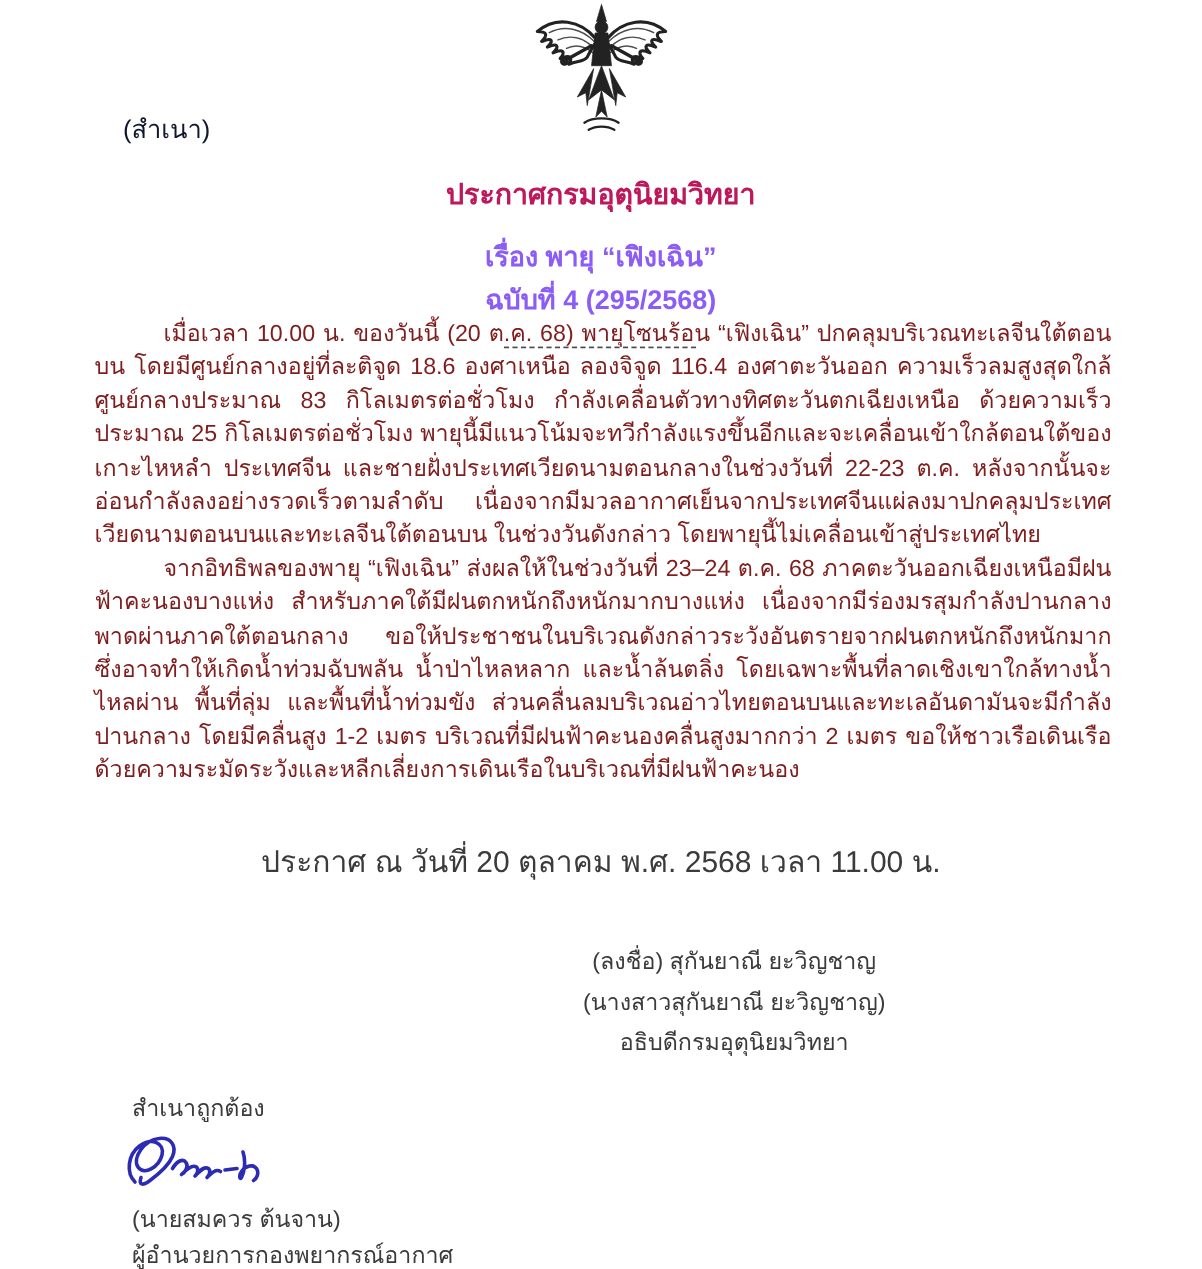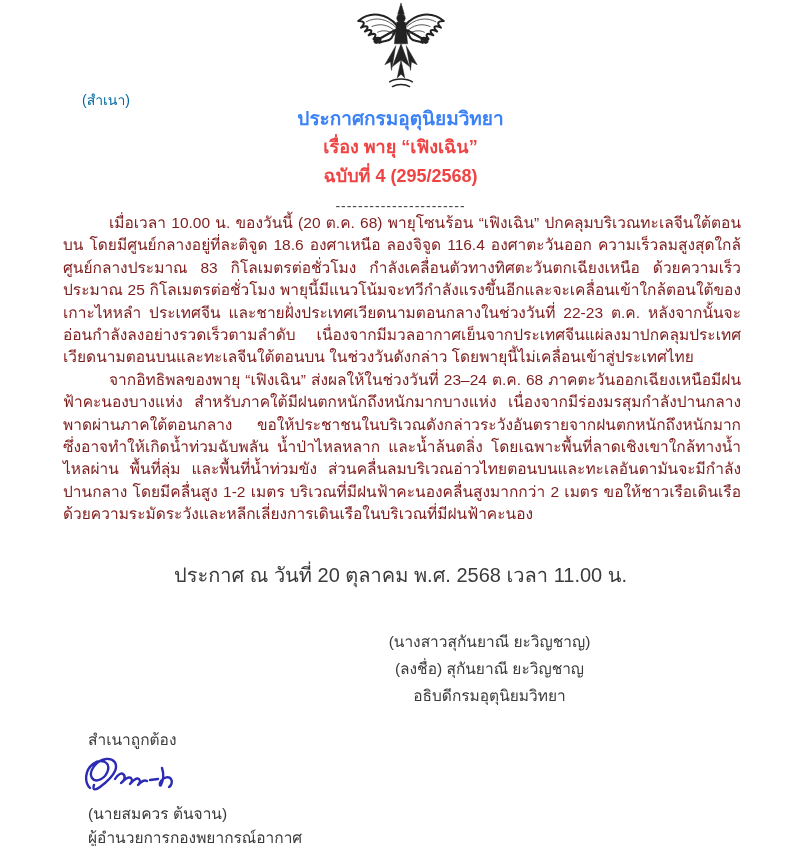--- a/index.html
+++ b/index.html
@@ -15,50 +15,50 @@
     position: relative;
     width: 801px;
     height: 846px;
     margin: 0 auto;
     background: #ffffff;
     overflow: hidden;
   }
   .copy-label {
     position: absolute;
     left: 82px;
-    top: 89px;
-    font-size: 14px;
-    color: #0369a1;
+    top: 72px;
+    font-size: 17px;
+    color: #0f172a;
   }
   .emblem-wrap {
     position: absolute;
     left: 0;
     top: 2px;
     width: 100%;
     text-align: center;
   }
   .emblem-wrap svg { display: inline-block; }
   .header-block {
     position: absolute;
     left: 0;
     top: 104px;
     width: 100%;
     text-align: center;
   }
   .doc-title {
     font-size: 19px;
     font-weight: bold;
-    color: #3b82f6;
+    color: #be185d;
     line-height: 29px;
-    margin: 0;
+    margin: 12px;
   }
   .doc-subject, .doc-issue {
     font-size: 18px;
     font-weight: bold;
-    color: #ef4444;
+    color: #8b5cf6;
     line-height: 29px;
   }
   .separator {
     font-size: 14px;
     letter-spacing: 1px;
     color: #4a4a4a;
     margin-top: 8px;
     line-height: 14px;
   }
   .body-block {
@@ -166,22 +166,22 @@
     <p class="para">เมื่อเวลา 10.00 น. ของวันนี้ (20 ต.ค. 68) พายุโซนร้อน “เฟิงเฉิน” ปกคลุมบริเวณทะเลจีนใต้ตอนบน โดยมีศูนย์กลางอยู่ที่ละติจูด 18.6 องศาเหนือ ลองจิจูด 116.4 องศาตะวันออก ความเร็วลมสูงสุดใกล้ศูนย์กลางประมาณ 83 กิโลเมตรต่อชั่วโมง กำลังเคลื่อนตัวทางทิศตะวันตกเฉียงเหนือ ด้วยความเร็วประมาณ 25 กิโลเมตรต่อชั่วโมง พายุนี้มีแนวโน้มจะทวีกำลังแรงขึ้นอีกและจะเคลื่อนเข้าใกล้ตอนใต้ของเกาะไหหลำ ประเทศจีน และชายฝั่งประเทศเวียดนามตอนกลางในช่วงวันที่ 22-23 ต.ค. หลังจากนั้นจะอ่อนกำลังลงอย่างรวดเร็วตามลำดับ เนื่องจากมีมวลอากาศเย็นจากประเทศจีนแผ่ลงมาปกคลุมประเทศเวียดนามตอนบนและทะเลจีนใต้ตอนบน ในช่วงวันดังกล่าว โดยพายุนี้ไม่เคลื่อนเข้าสู่ประเทศไทย</p>
     <p class="para">จากอิทธิพลของพายุ “เฟิงเฉิน” ส่งผลให้ในช่วงวันที่ 23–24 ต.ค. 68 ภาคตะวันออกเฉียงเหนือมีฝนฟ้าคะนองบางแห่ง สำหรับภาคใต้มีฝนตกหนักถึงหนักมากบางแห่ง เนื่องจากมีร่องมรสุมกำลังปานกลางพาดผ่านภาคใต้ตอนกลาง ขอให้ประชาชนในบริเวณดังกล่าวระวังอันตรายจากฝนตกหนักถึงหนักมาก ซึ่งอาจทำให้เกิดน้ำท่วมฉับพลัน น้ำป่าไหลหลาก และน้ำล้นตลิ่ง โดยเฉพาะพื้นที่ลาดเชิงเขาใกล้ทางน้ำไหลผ่าน พื้นที่ลุ่ม และพื้นที่น้ำท่วมขัง ส่วนคลื่นลมบริเวณอ่าวไทยตอนบนและทะเลอันดามันจะมีกำลังปานกลาง โดยมีคลื่นสูง 1-2 เมตร บริเวณที่มีฝนฟ้าคะนองคลื่นสูงมากกว่า 2 เมตร ขอให้ชาวเรือเดินเรือด้วยความระมัดระวังและหลีกเลี่ยงการเดินเรือในบริเวณที่มีฝนฟ้าคะนอง</p>
   </div>
 
   <div class="announce-block">
     <span class="muted-line">ประกาศ ณ วันที่ 20 ตุลาคม พ.ศ. 2568 เวลา 11.00 น.</span>
   </div>
 
   <div class="signer-block">
     <div class="signer-inner">
+      <span class="muted-line">(ลงชื่อ) สุกันยาณี ยะวิญชาญ</span>
       <span class="muted-line">(นางสาวสุกันยาณี ยะวิญชาญ)</span>
-      <span class="muted-line">(ลงชื่อ) สุกันยาณี ยะวิญชาญ</span>
       <span class="muted-line">อธิบดีกรมอุตุนิยมวิทยา</span>
     </div>
   </div>
 
   <div class="cert-block">
     <span class="muted-line">สำเนาถูกต้อง</span>
     <div class="cert-sig">
       <svg width="104" height="44" viewBox="0 0 104 44" aria-hidden="true">
         <g fill="none" stroke="#2b2bb4" stroke-width="2.4" stroke-linecap="round" stroke-linejoin="round">
           <path d="M8,34 C2,28 3,16 11,10 C19,4 28,8 26,16 C24,24 14,30 10,24 C6,18 14,6 24,5 C32,4 36,10 33,17 C30,24 22,30 18,33 C14,36 10,37 12,31"></path>

